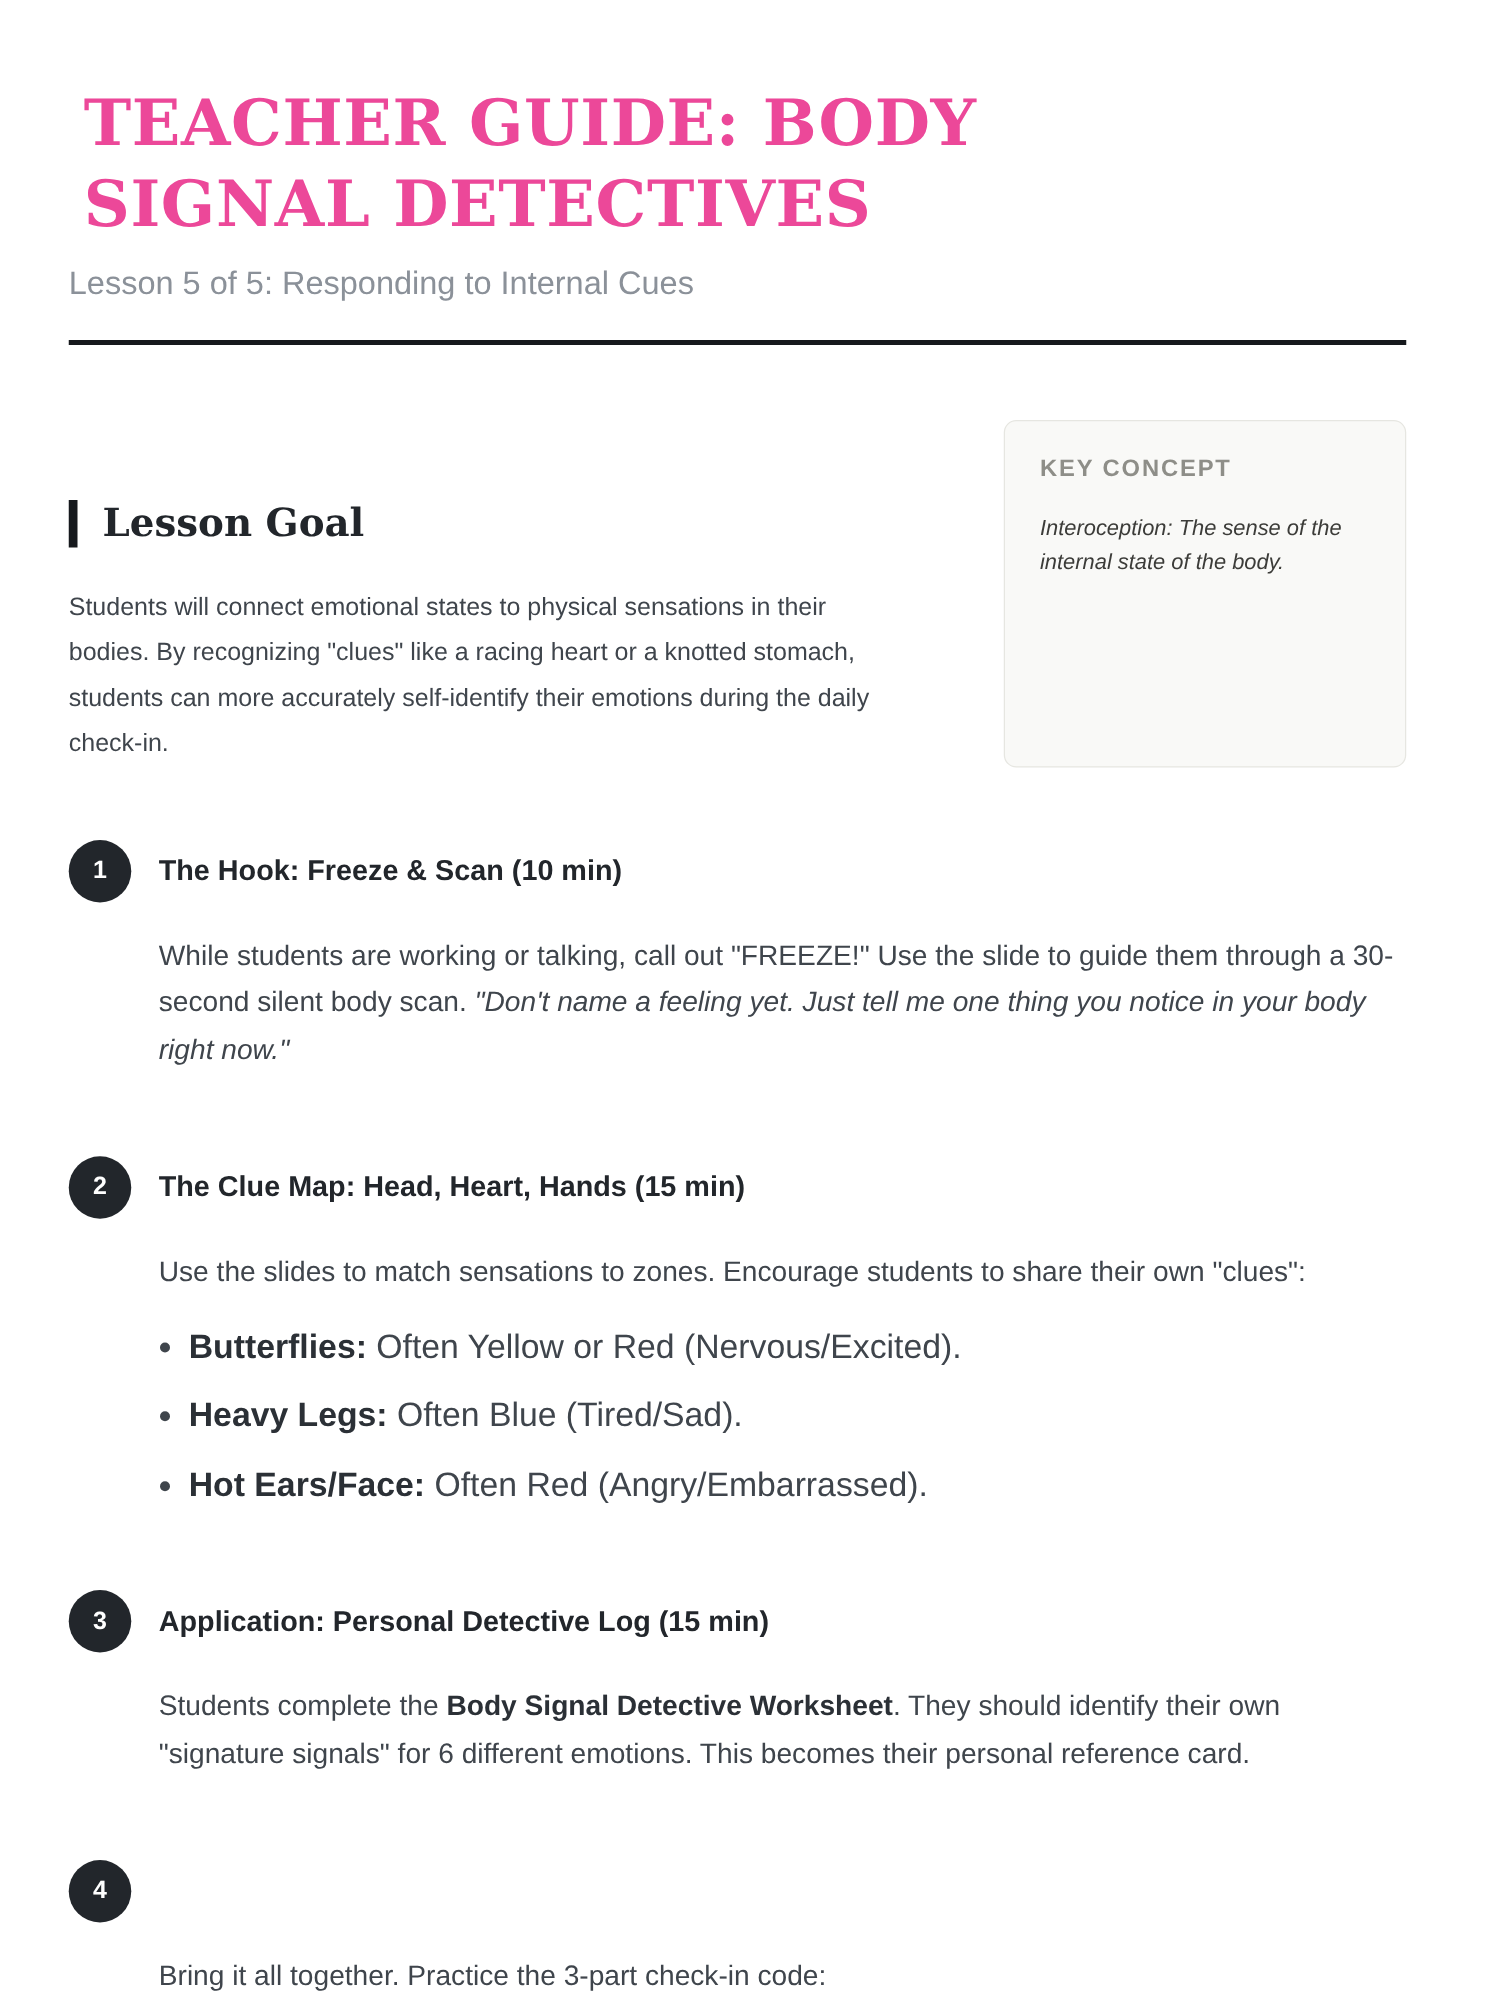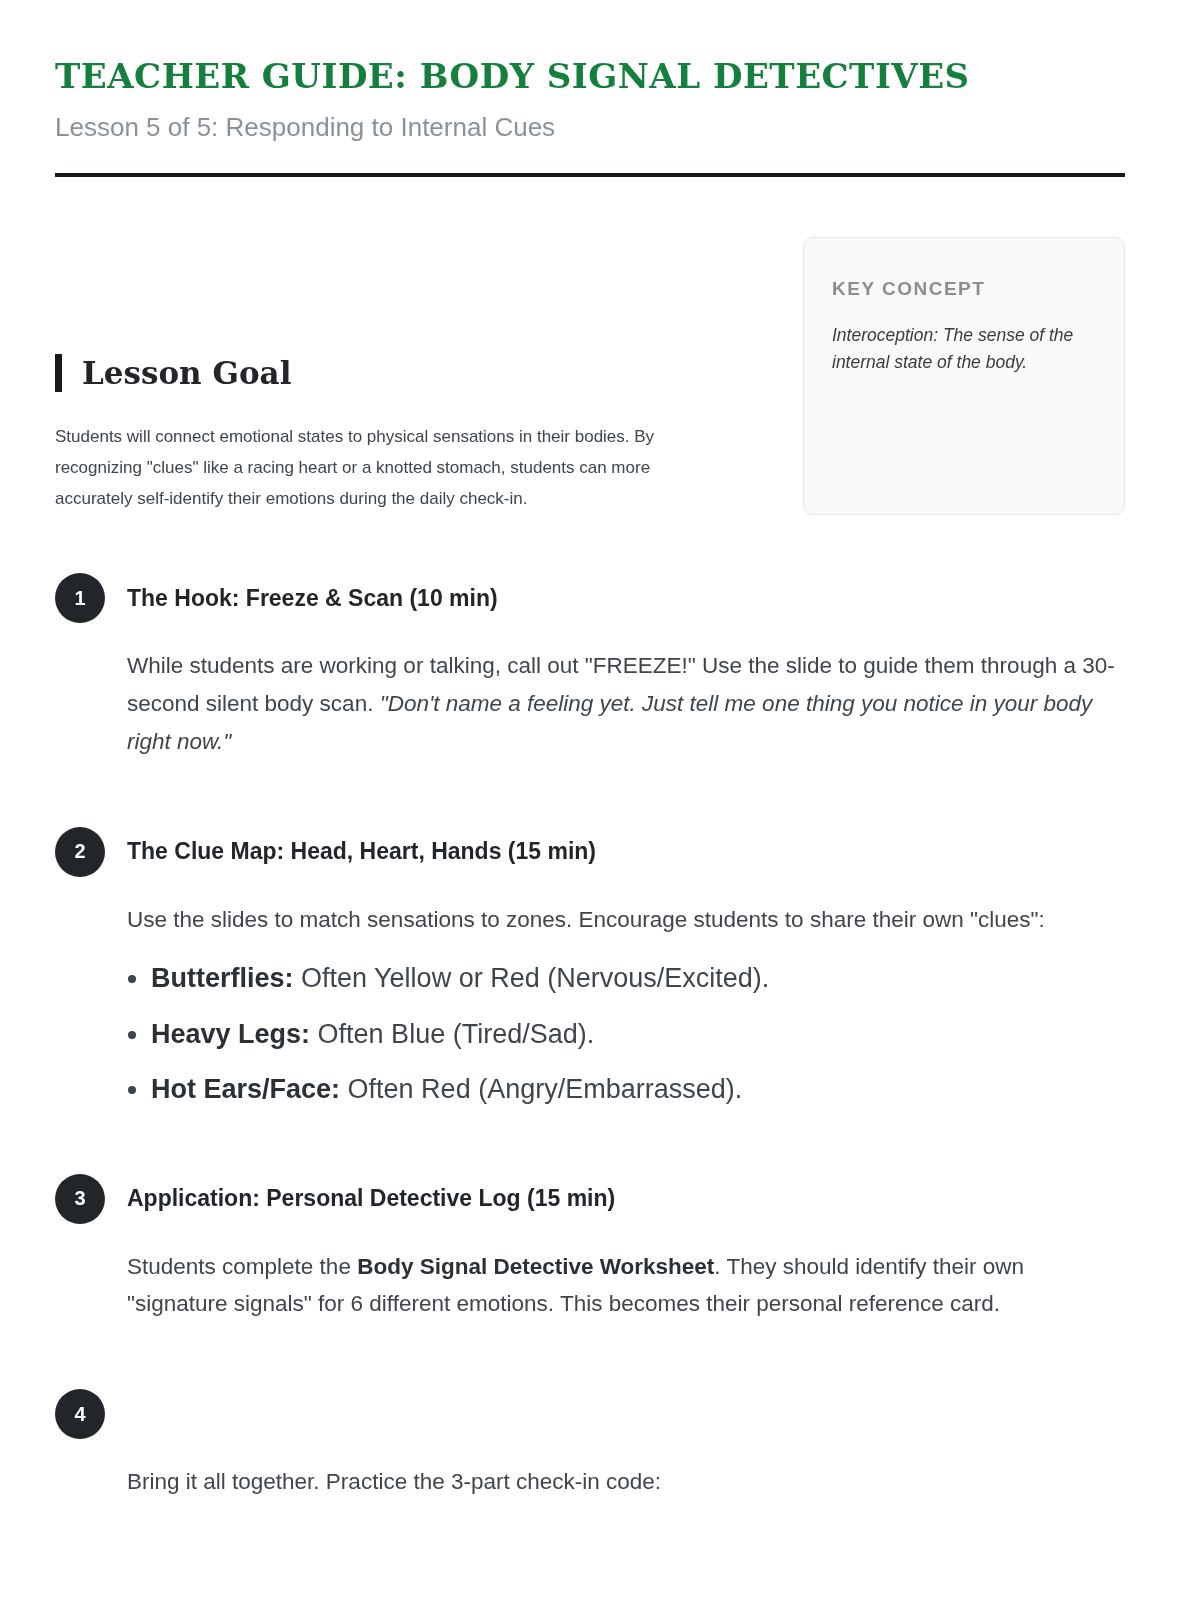--- a/index.html
+++ b/index.html
@@ -19,25 +19,25 @@
     box-sizing: border-box;
     width: 1200px;
     height: 1600px;
     padding: 55px 75px 0 55px;
     overflow: hidden;
   }
   
   h1.title {
     font-family: "DejaVu Serif", "Liberation Serif", serif;
     font-weight: 700;
-    font-size: 34px;
+    font-size: 51px;
     line-height: 1.27;
     letter-spacing: 0.5px;
-    color: #15803d;
-    margin: 0;
+    color: #ec4899;
+    margin: 12px;
     max-width: 920px;
   }
   .subtitle {
     font-size: 26px;
     color: #8b9199;
     margin: 14px 0 0 0;
   }
   .rule {
     height: 4px;
     background: #16191d;
@@ -62,35 +62,35 @@
   }
   .goal-bar {
     display: inline-block;
     width: 7px;
     height: 38px;
     background: #16191d;
     margin-right: 20px;
   }
   .goal-body {
     margin: 30px 0 0 0;
-    font-size: 17px;
+    font-size: 20px;
     line-height: 1.82;
     color: #3f454c;
     max-width: 655px;
   }
   
   .key-card {
     box-sizing: border-box;
     width: 322px;
     min-height: 278px;
     flex-shrink: 0;
     background: #f9f9f7;
     border: 1px solid #e6e6e1;
     border-radius: 10px;
-    padding: 40px 28px;
+    padding: 28px 28px;
   }
   .key-label {
     font-size: 19px;
     font-weight: 700;
     letter-spacing: 1.5px;
     color: #8e8e88;
   }
   .key-text {
     margin: 22px 0 0 0;
     font-size: 17.5px;

